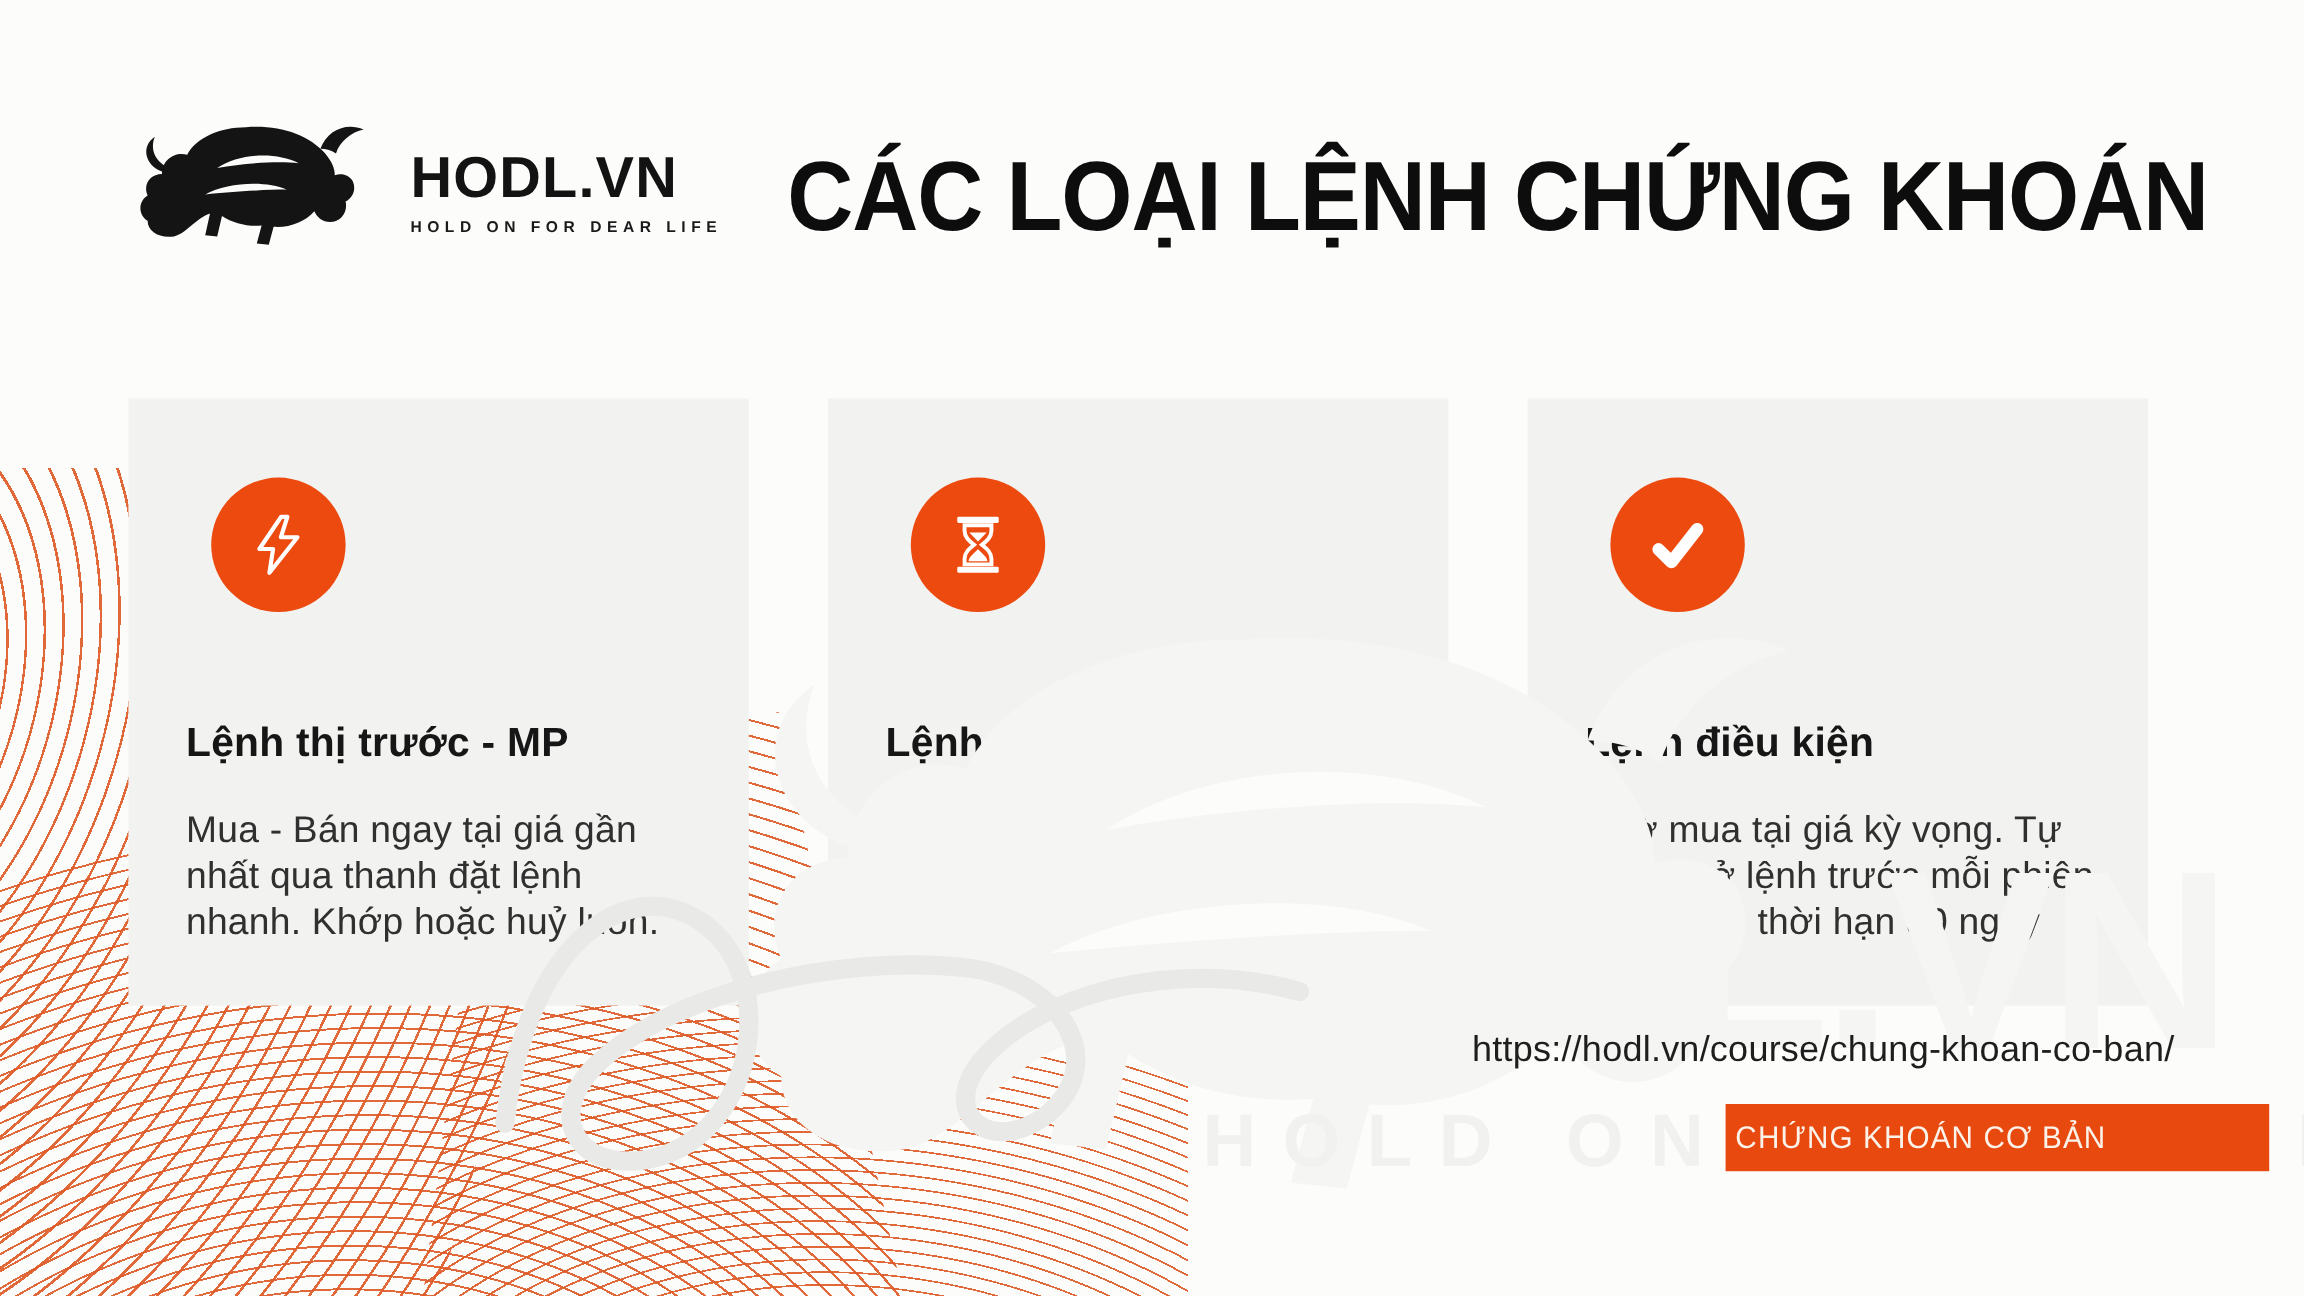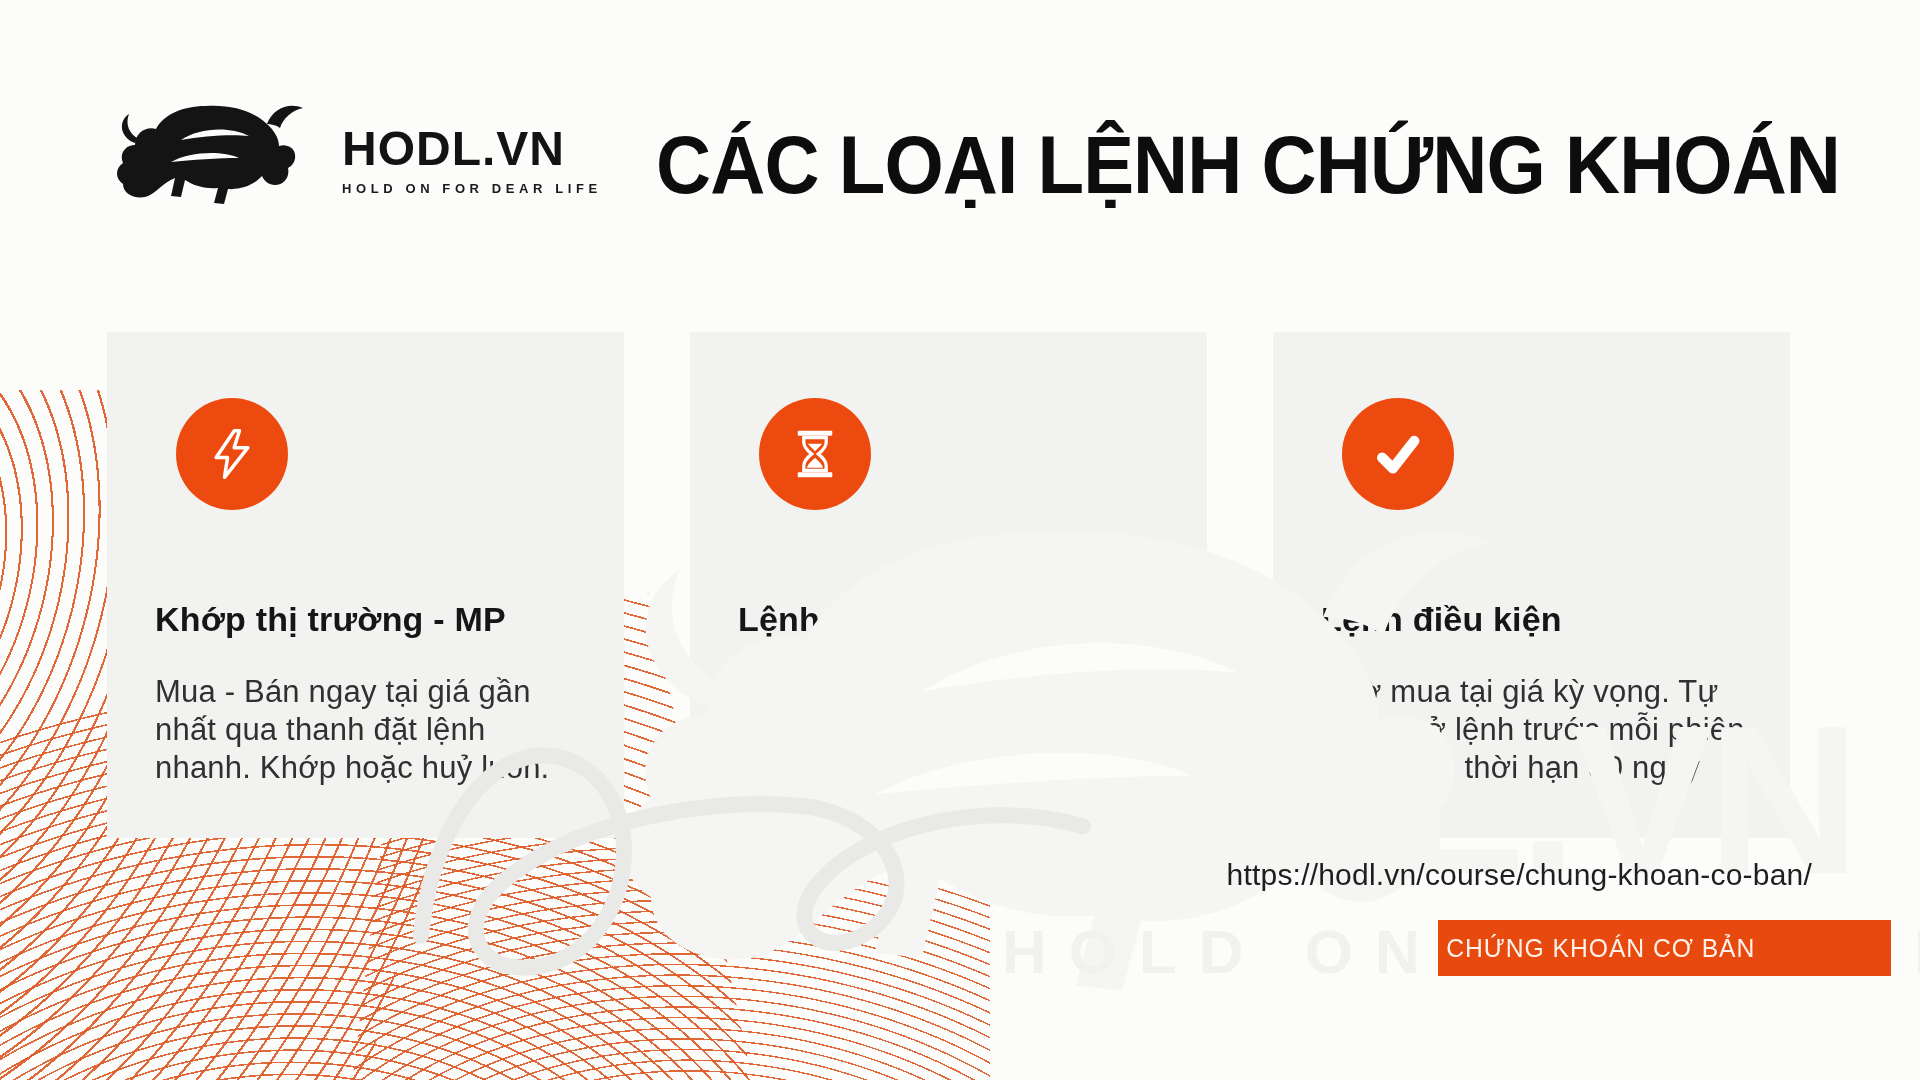--- a/index.html
+++ b/index.html
@@ -104,21 +104,21 @@
 
 <div class="cards">
 
   <div class="card">
     <div class="card-inner">
       <div class="icon-circle">
         <svg viewBox="0 0 24 24" fill="none" stroke="currentColor" stroke-width="1.5" stroke-linejoin="round" stroke-linecap="round">
           <path d="M13 2 L5.2 13.5 H10.1 L8.8 22 L18.8 9.3 H12.9 L15.2 2 Z"></path>
         </svg>
       </div>
-      <div class="card-title">Khớp thị trường - MP</div>
+      <div class="card-title">Lệnh thị trước - MP</div>
       <div class="card-body">Mua - Bán ngay tại giá gần nhất qua thanh đặt lệnh nhanh. Khớp hoặc huỷ luôn.</div>
     </div>
   </div>
 
   <div class="card">
     <div class="card-inner">
       <div class="icon-circle">
         <svg viewBox="0 0 24 24">
           <rect x="4.6" y="2" width="14.8" height="2.2" rx="0.5" fill="currentColor"></rect>
           <rect x="4.6" y="19.8" width="14.8" height="2.2" rx="0.5" fill="currentColor"></rect>

